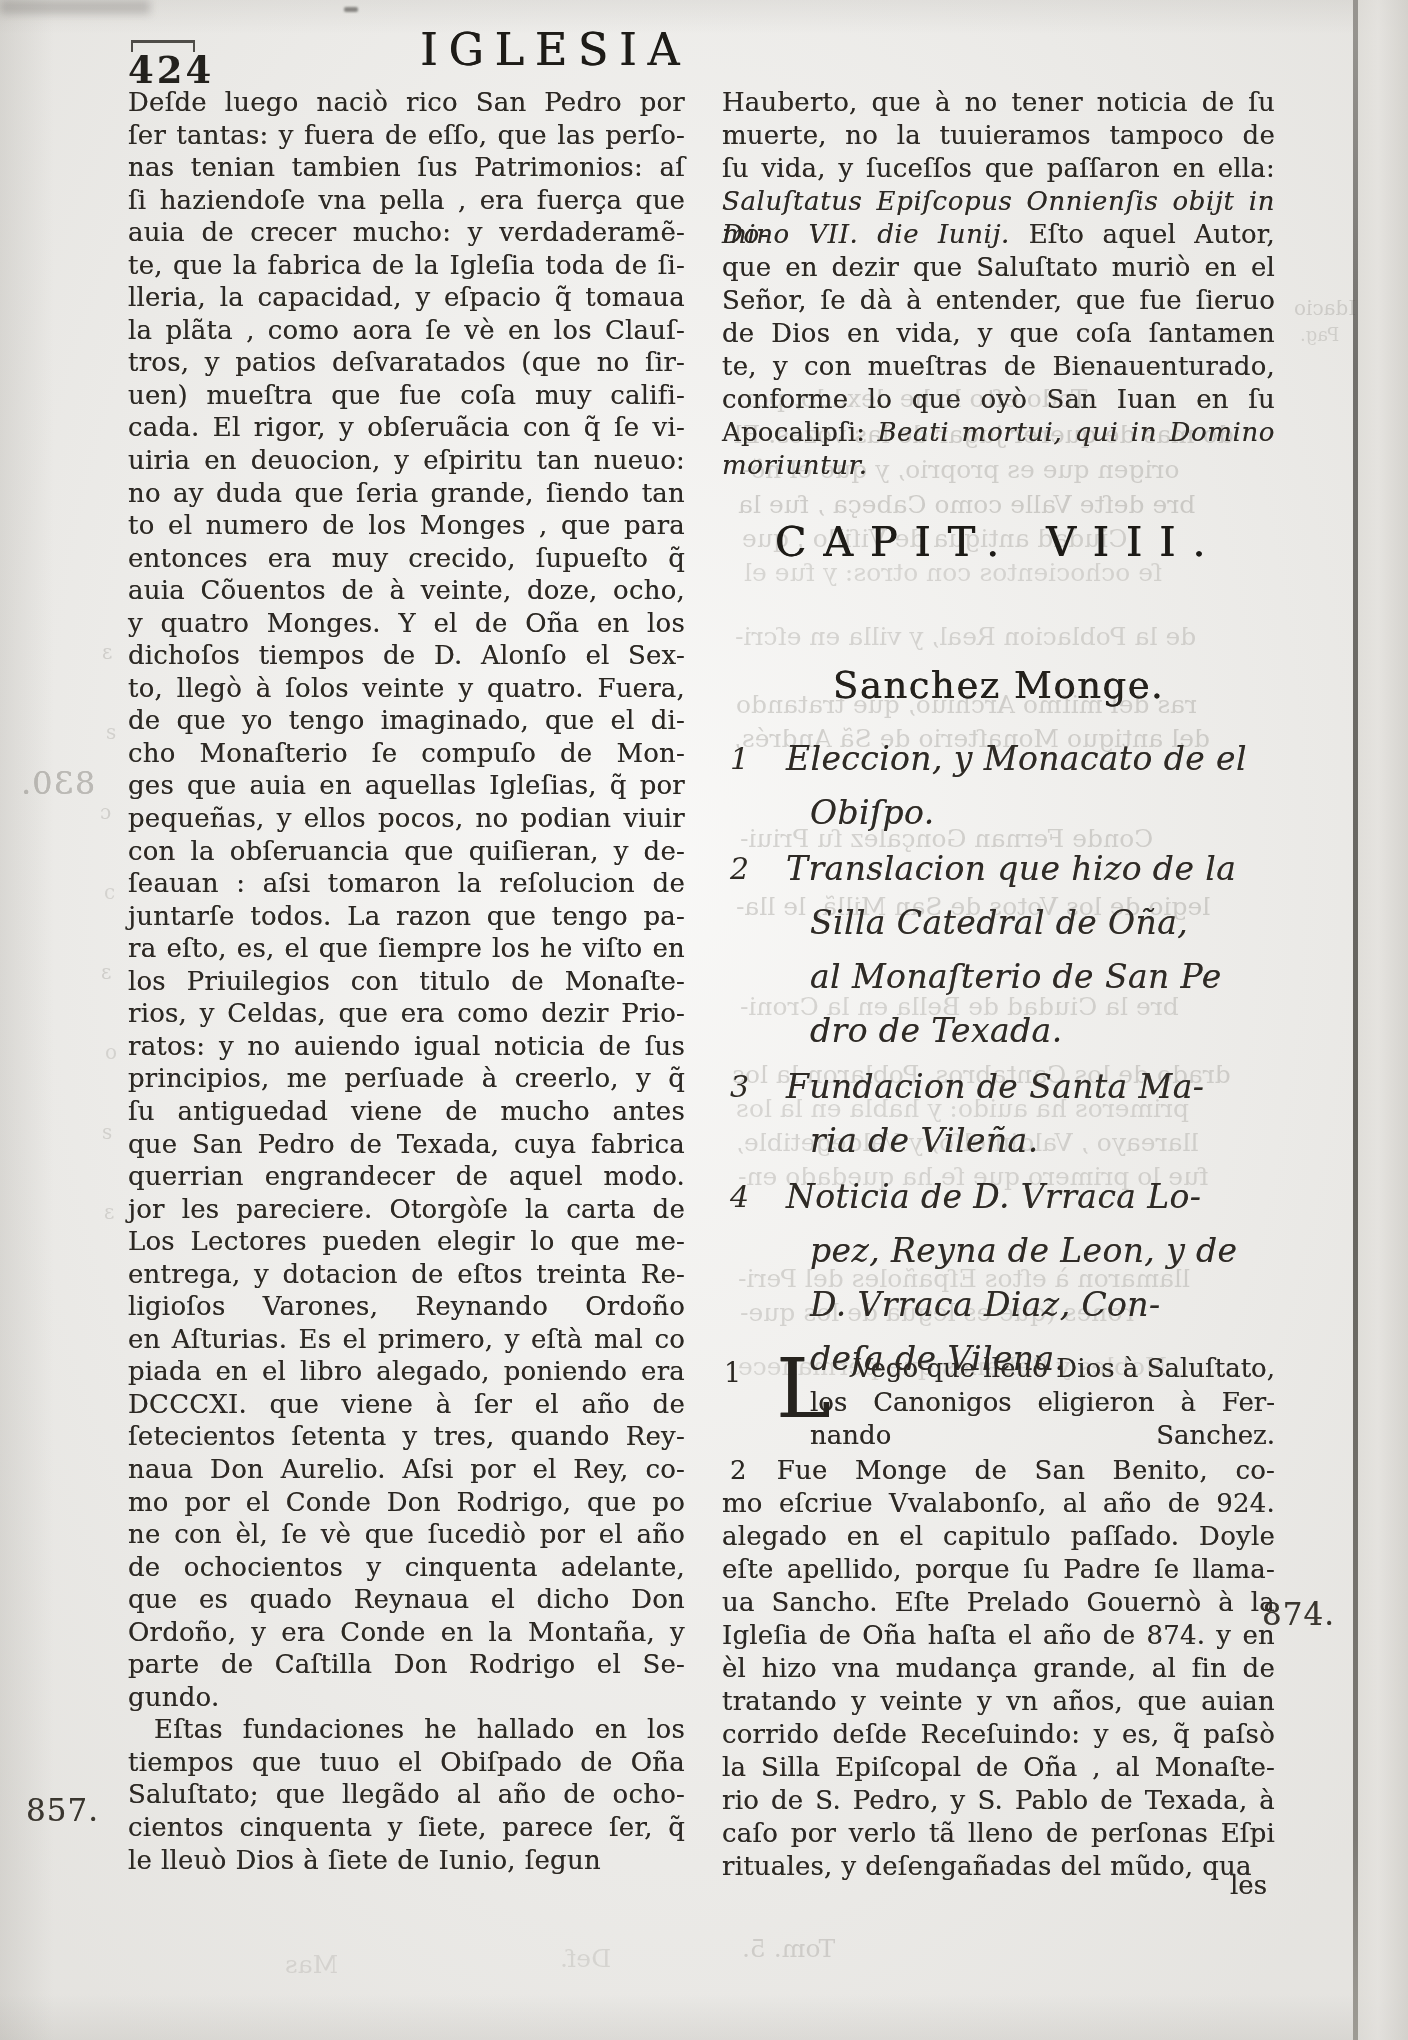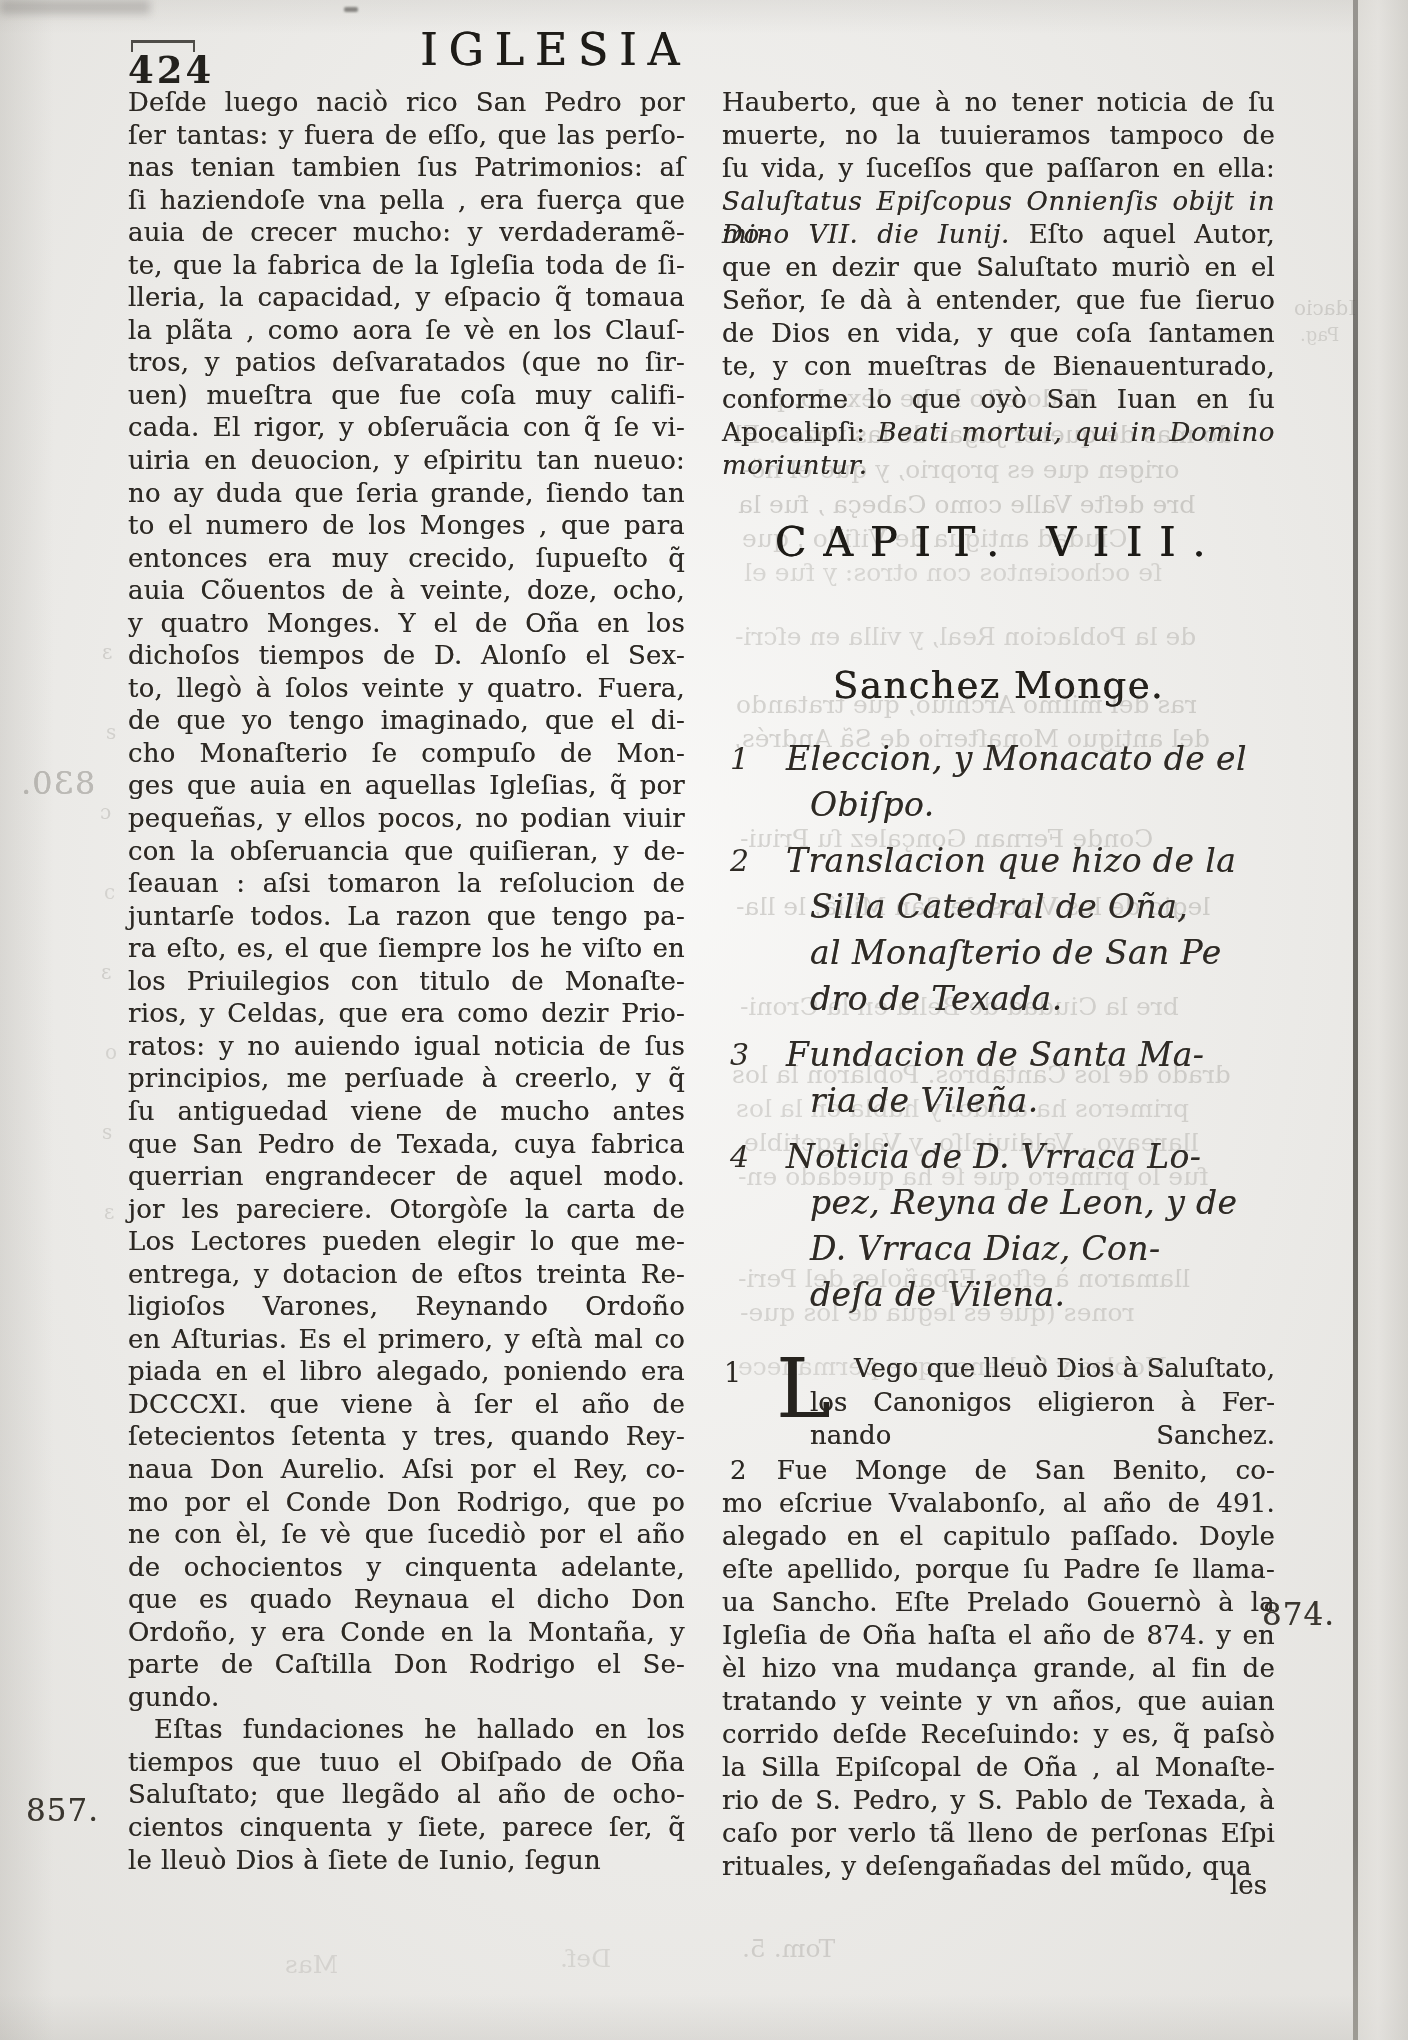--- a/index.html
+++ b/index.html
@@ -45,21 +45,21 @@
   #don-fernando{position:absolute;top:510px;left:0;width:553px;text-align:center;font-size:49px;
     letter-spacing:9px;color:#1d1b17;text-shadow:.8px 0 0 currentColor;}
   #sanchez{position:absolute;top:578px;left:0;width:553px;text-align:center;font-size:37px;
     letter-spacing:1.5px;color:#24211c;text-shadow:.5px 0 0 currentColor;}
   
   #summary{position:absolute;top:650px;left:0;width:553px;}
   .sitem{position:relative;padding-left:64px;margin-bottom:10px;}
   .snum{position:absolute;left:8px;top:5px;font-size:30px;font-style:italic;color:#2e2a24;}
   .sline{font-size:33px;font-style:italic;line-height:46px;letter-spacing:.4px;color:#2e2a25;
     text-shadow:0 0 .5px rgba(46,42,37,.55);}
-  .sline.cont{padding-left:24px;}
+  .sline.cont{padding-left:24px;margin-top:8px;}
   
   #para1{position:absolute;top:1266px;left:0;width:553px;}
   #para1 .pn{position:absolute;left:2px;top:5px;font-size:27px;}
   #dropcap{position:absolute;left:54px;top:0px;font-size:82px;line-height:74px;color:#26231e;
     text-shadow:.6px 0 0 currentColor;}
   .p1line{font-size:26px;line-height:33.5px;height:33.5px;text-align:justify;text-align-last:justify;
     text-shadow:0 0 .5px rgba(44,40,35,.6);}
   
   #para2{position:absolute;top:1368px;left:0;width:553px;}
   #catchword{position:absolute;top:1784px;right:8px;font-size:26px;text-shadow:0 0 .5px rgba(44,40,35,.6);}
@@ -228,21 +228,21 @@
         <span class="pn">1</span>
         <span id="dropcap">L</span>
         <div id="p1lines">
             <div class="p1line" style="margin-left: 132px;">Vego que lleuò Dios à Saluſtato,</div>
             <div class="p1line" style="margin-left: 88px;">los Canonigos eligieron à Fer-</div>
             <div class="p1line nj" style="margin-left: 88px;">nando Sanchez.</div>
           </div>
       </div>
       <div id="para2">
           <div class="tl" style="padding-left: 8px;"><span class="pnum">2</span>Fue Monge de San Benito, co-</div>
-          <div class="tl">mo eſcriue Vvalabonſo, al año de 491.</div>
+          <div class="tl">mo eſcriue Vvalabonſo, al año de 924.</div>
           <div class="tl">alegado en el capitulo paſſado.  Doyle</div>
           <div class="tl">eſte apellido, porque ſu Padre ſe llama-</div>
           <div class="tl">ua Sancho. Eſte Prelado Gouernò à la</div>
           <div class="tl">Igleſia de Oña haſta el año de 874. y en</div>
           <div class="tl">èl hizo vna mudança grande, al fin de</div>
           <div class="tl">tratando y veinte y vn años, que auian</div>
           <div class="tl">corrido deſde Receſuindo: y es, q̃ paſsò</div>
           <div class="tl">la Silla Epiſcopal de Oña , al Monaſte-</div>
           <div class="tl">rio de S. Pedro, y S. Pablo de Texada, à</div>
           <div class="tl">caſo por verlo tã lleno de perſonas Eſpi</div>

